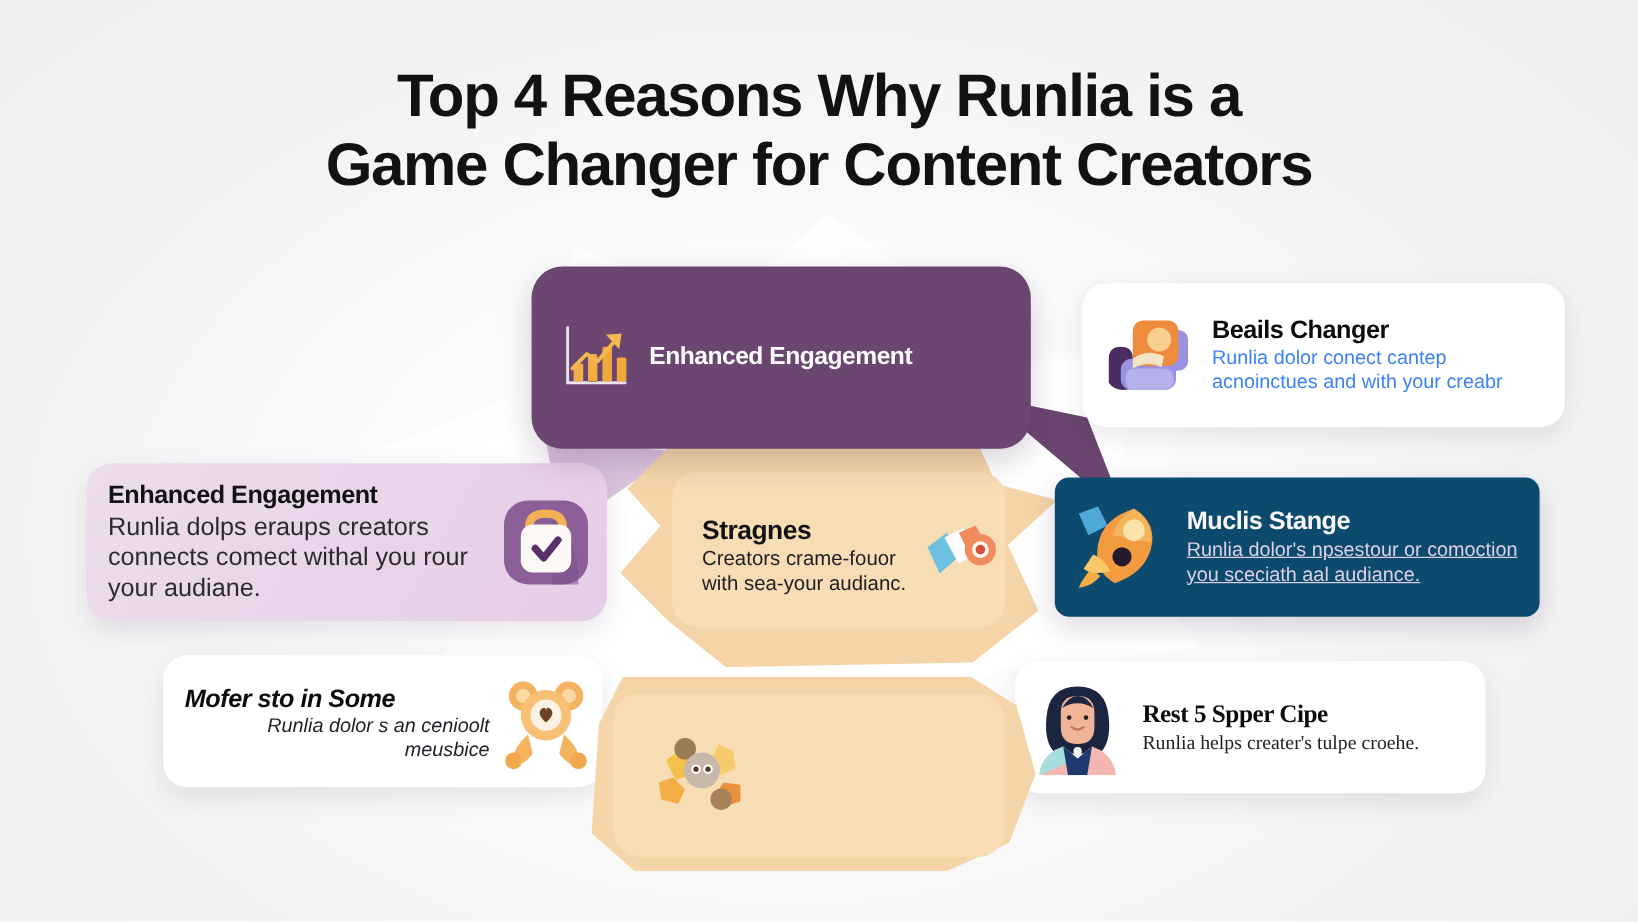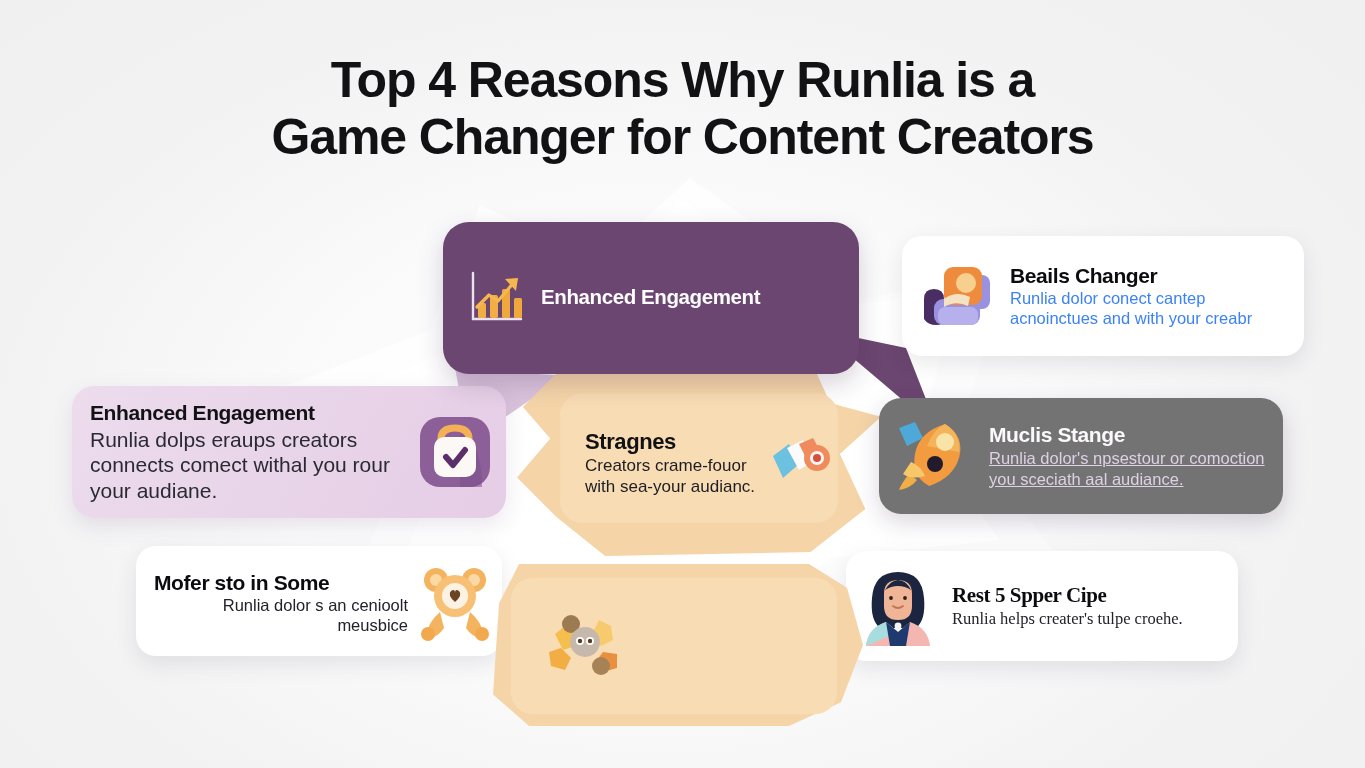--- a/index.html
+++ b/index.html
@@ -89,37 +89,38 @@
   }
   #card-stragnes .peachbg{
     position:absolute; inset:-44px -40px -34px -46px; z-index:-1;
   }
   #card-stragnes h3{ color:#121215; font-size:22px; margin-bottom:1px; }
   #card-stragnes p{ color:#1d1d23; font-size:17px; line-height:1.20; }
 
   
   #card-muclis-stange{
     left:879px; top:398px; width:404px; height:116px;
-    background:#737373;
-    border-radius:22px;
+    background:#0c4a6e;
+    border-radius:12px;
     padding:12px 16px 12px 14px;
     box-shadow:0 8px 24px rgba(60,30,70,.18);
     z-index:7;
   }
   #card-muclis-stange h3{ color:#fbf8fc; font-size:21px; margin-bottom:1px; }
   #card-muclis-stange p{ color:#ded0e5; font-size:16.5px; line-height:1.22;text-decoration:underline; }
 
   
   #card-mofer-sto-in-some{
     left:136px; top:546px; width:366px; height:110px;
     background:#ffffff;
     border-radius:20px;
     padding:12px 10px 8px 18px;
     box-shadow:0 8px 22px rgba(40,40,55,.10);
     z-index:5;
+    font-style:italic;
   }
   #card-mofer-sto-in-some h3{ color:#0c0c10; font-size:21px; margin-bottom:1px; }
   #card-mofer-sto-in-some p{ color:#22222a; font-size:16.5px; line-height:1.20; text-align:right; }
 
   
   #card-heoks-tione{
     left:513px; top:586px; width:334px; height:116px;
     z-index:6;
     padding:12px 8px 12px 22px;
   }

